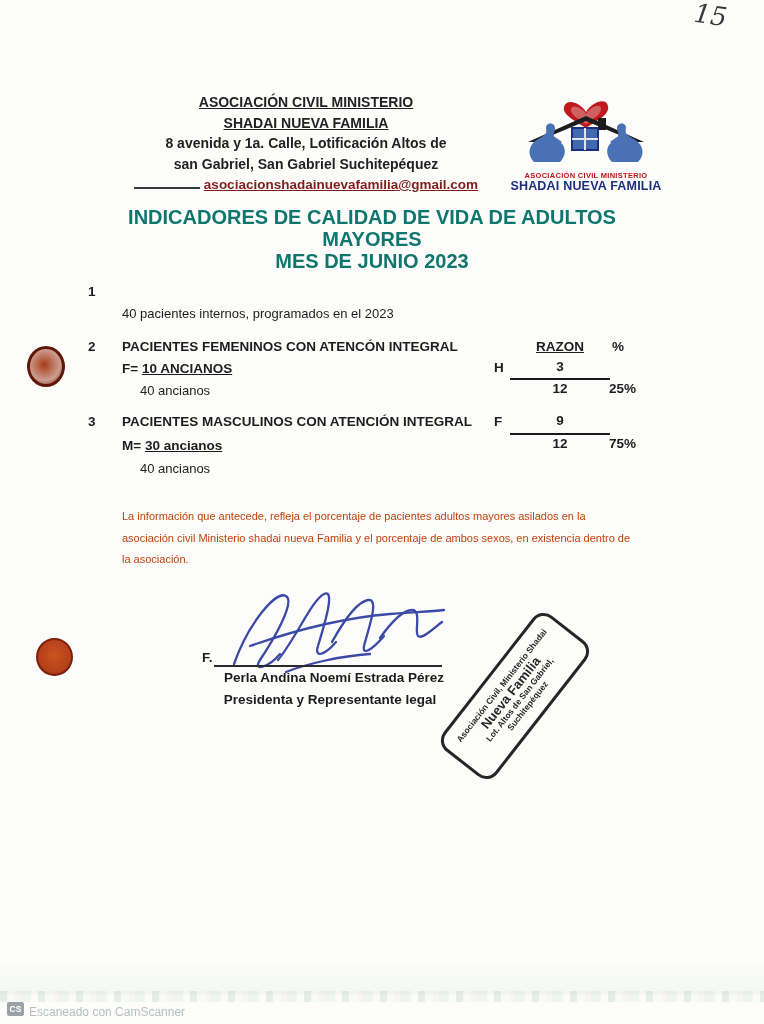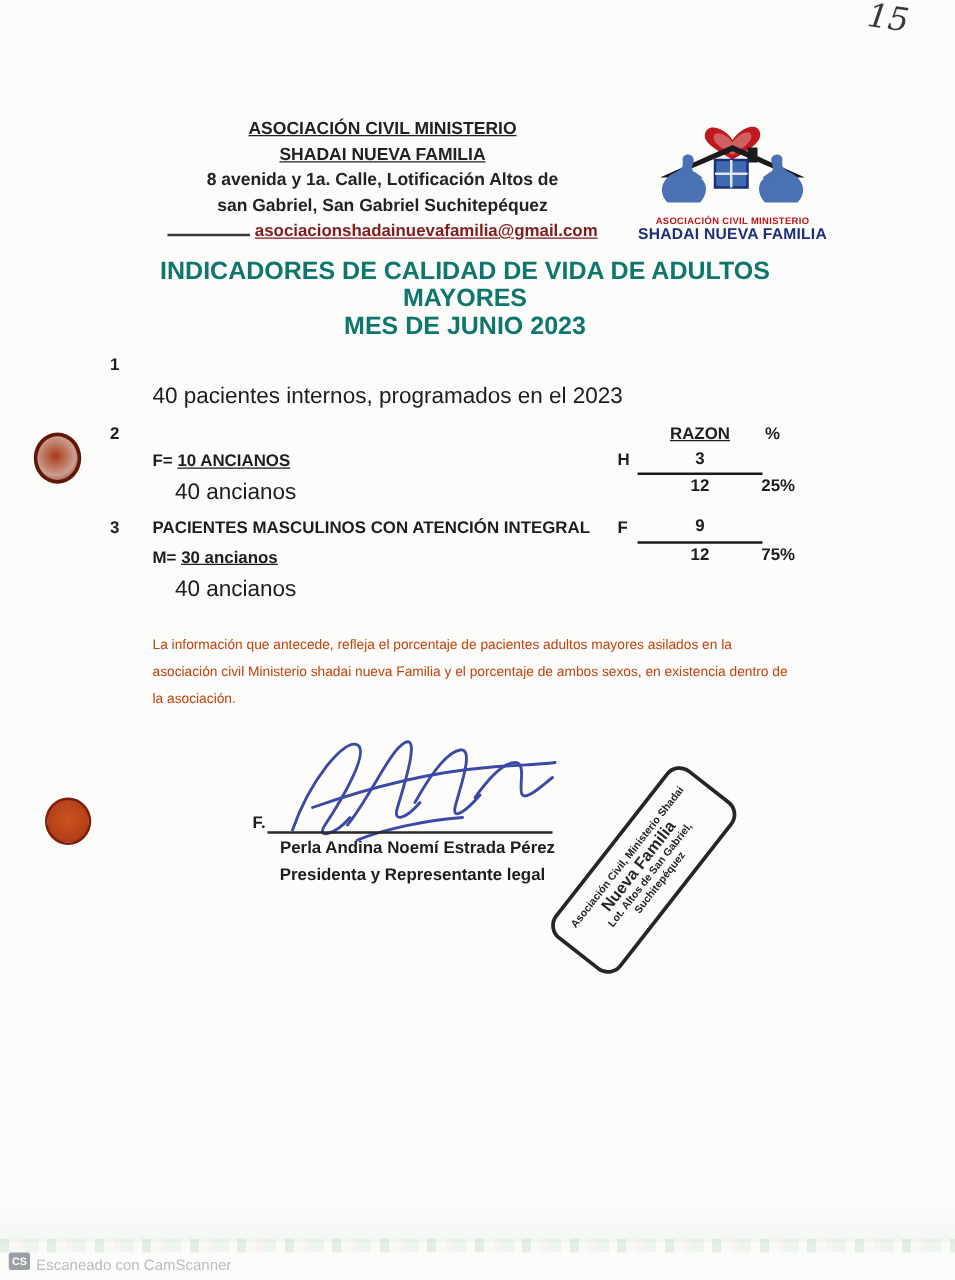--- a/index.html
+++ b/index.html
@@ -23,21 +23,21 @@
   
   .logo{left:498px;top:90px;width:176px;text-align:center;}
   .logo-cap1{font-size:7.5px;font-weight:bold;color:#c01418;letter-spacing:.3px;line-height:8px;}
   .logo-cap2{font-size:12.5px;font-weight:bold;color:#1d2f7c;letter-spacing:.2px;line-height:13px;}
   
   .doc-title{left:92px;top:206px;width:560px;text-align:center;font-weight:bold;
     font-size:20px;line-height:22px;color:#0f766e;}
   
   .num{font-weight:bold;font-size:13.5px;}
   .heading{font-weight:bold;font-size:13.5px;white-space:nowrap;}
-  .body-txt{font-size:18px;}
+  .body-txt{font-size:13px;}
   .frac-line{height:2px;background:#1a1a1a;}
   .ratio-cell{width:96px;text-align:center;font-weight:bold;font-size:13.5px;}
   .pct{font-weight:bold;font-size:13.5px;}
   
   .paragraph{left:122px;top:506px;width:510px;font-size:11px;line-height:21.5px;color:#c2410c;}
   
   .sig-label{left:202px;top:650px;font-weight:bold;font-size:13.5px;}
   .sig-line{left:214px;top:665px;width:228px;height:2px;background:#2a2a2a;}
   .sig-name{left:214px;top:670px;width:240px;text-align:center;font-weight:bold;font-size:13.5px;}
   .sig-title{left:214px;top:692px;width:232px;text-align:center;font-weight:bold;font-size:13.5px;}
@@ -111,20 +111,21 @@
     <div>MES DE JUNIO 2023</div>
   </div>
 
   <div class="abs num" style="left:88px;top:284px;">1</div>
   <div class="abs body-txt" style="left:122px;top:306px;">40 pacientes internos, programados en el 2023</div>
 
   <div class="abs ratio-cell u" style="left:512px;top:339px;">RAZON</div>
   <div class="abs pct" style="left:612px;top:339px;">%</div>
 
   <div class="abs num" style="left:88px;top:339px;">2</div>
+  <div class="abs heading" style="left:122px;top:339px;">PACIENTES FEMENINOS CON ATENCÓN INTEGRAL</div>
   <div class="abs heading" style="left:122px;top:361px;">
     <span>F=</span>
     <span class="u">10 ANCIANOS</span>
   </div>
   <div class="abs body-txt" style="left:140px;top:383px;">40 ancianos</div>
   <div class="abs num" style="left:494px;top:360px;">H</div>
   <div class="abs ratio-cell" style="left:512px;top:359px;">3</div>
   <div class="abs frac-line" style="left:510px;top:378px;width:100px;"></div>
   <div class="abs ratio-cell" style="left:512px;top:381px;">12</div>
   <div class="abs pct" style="left:609px;top:381px;">25%</div>

